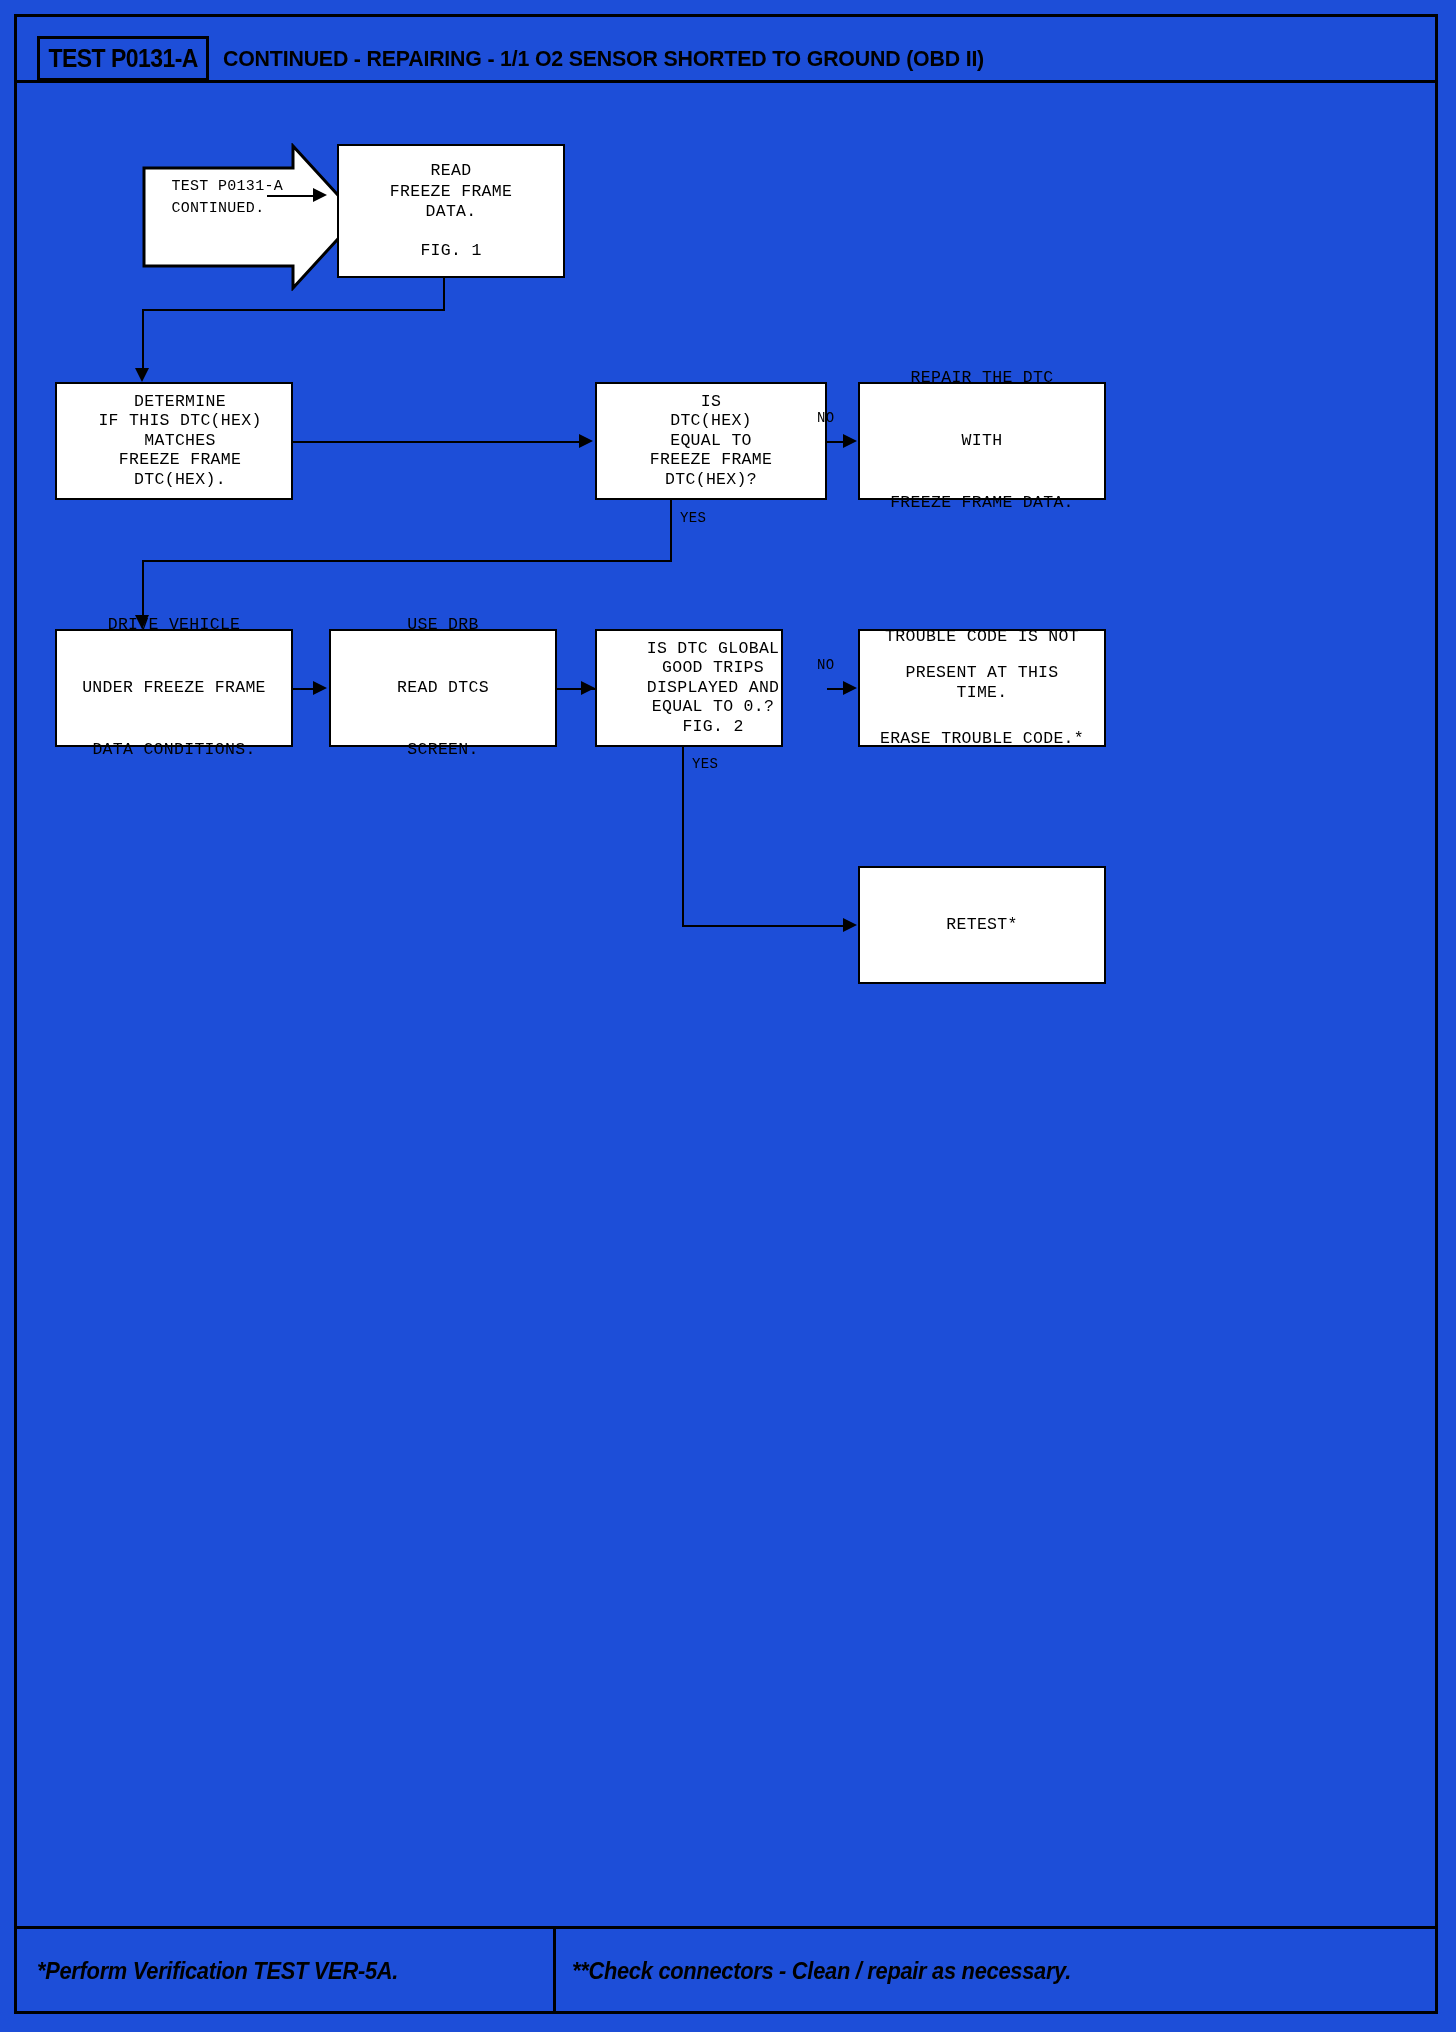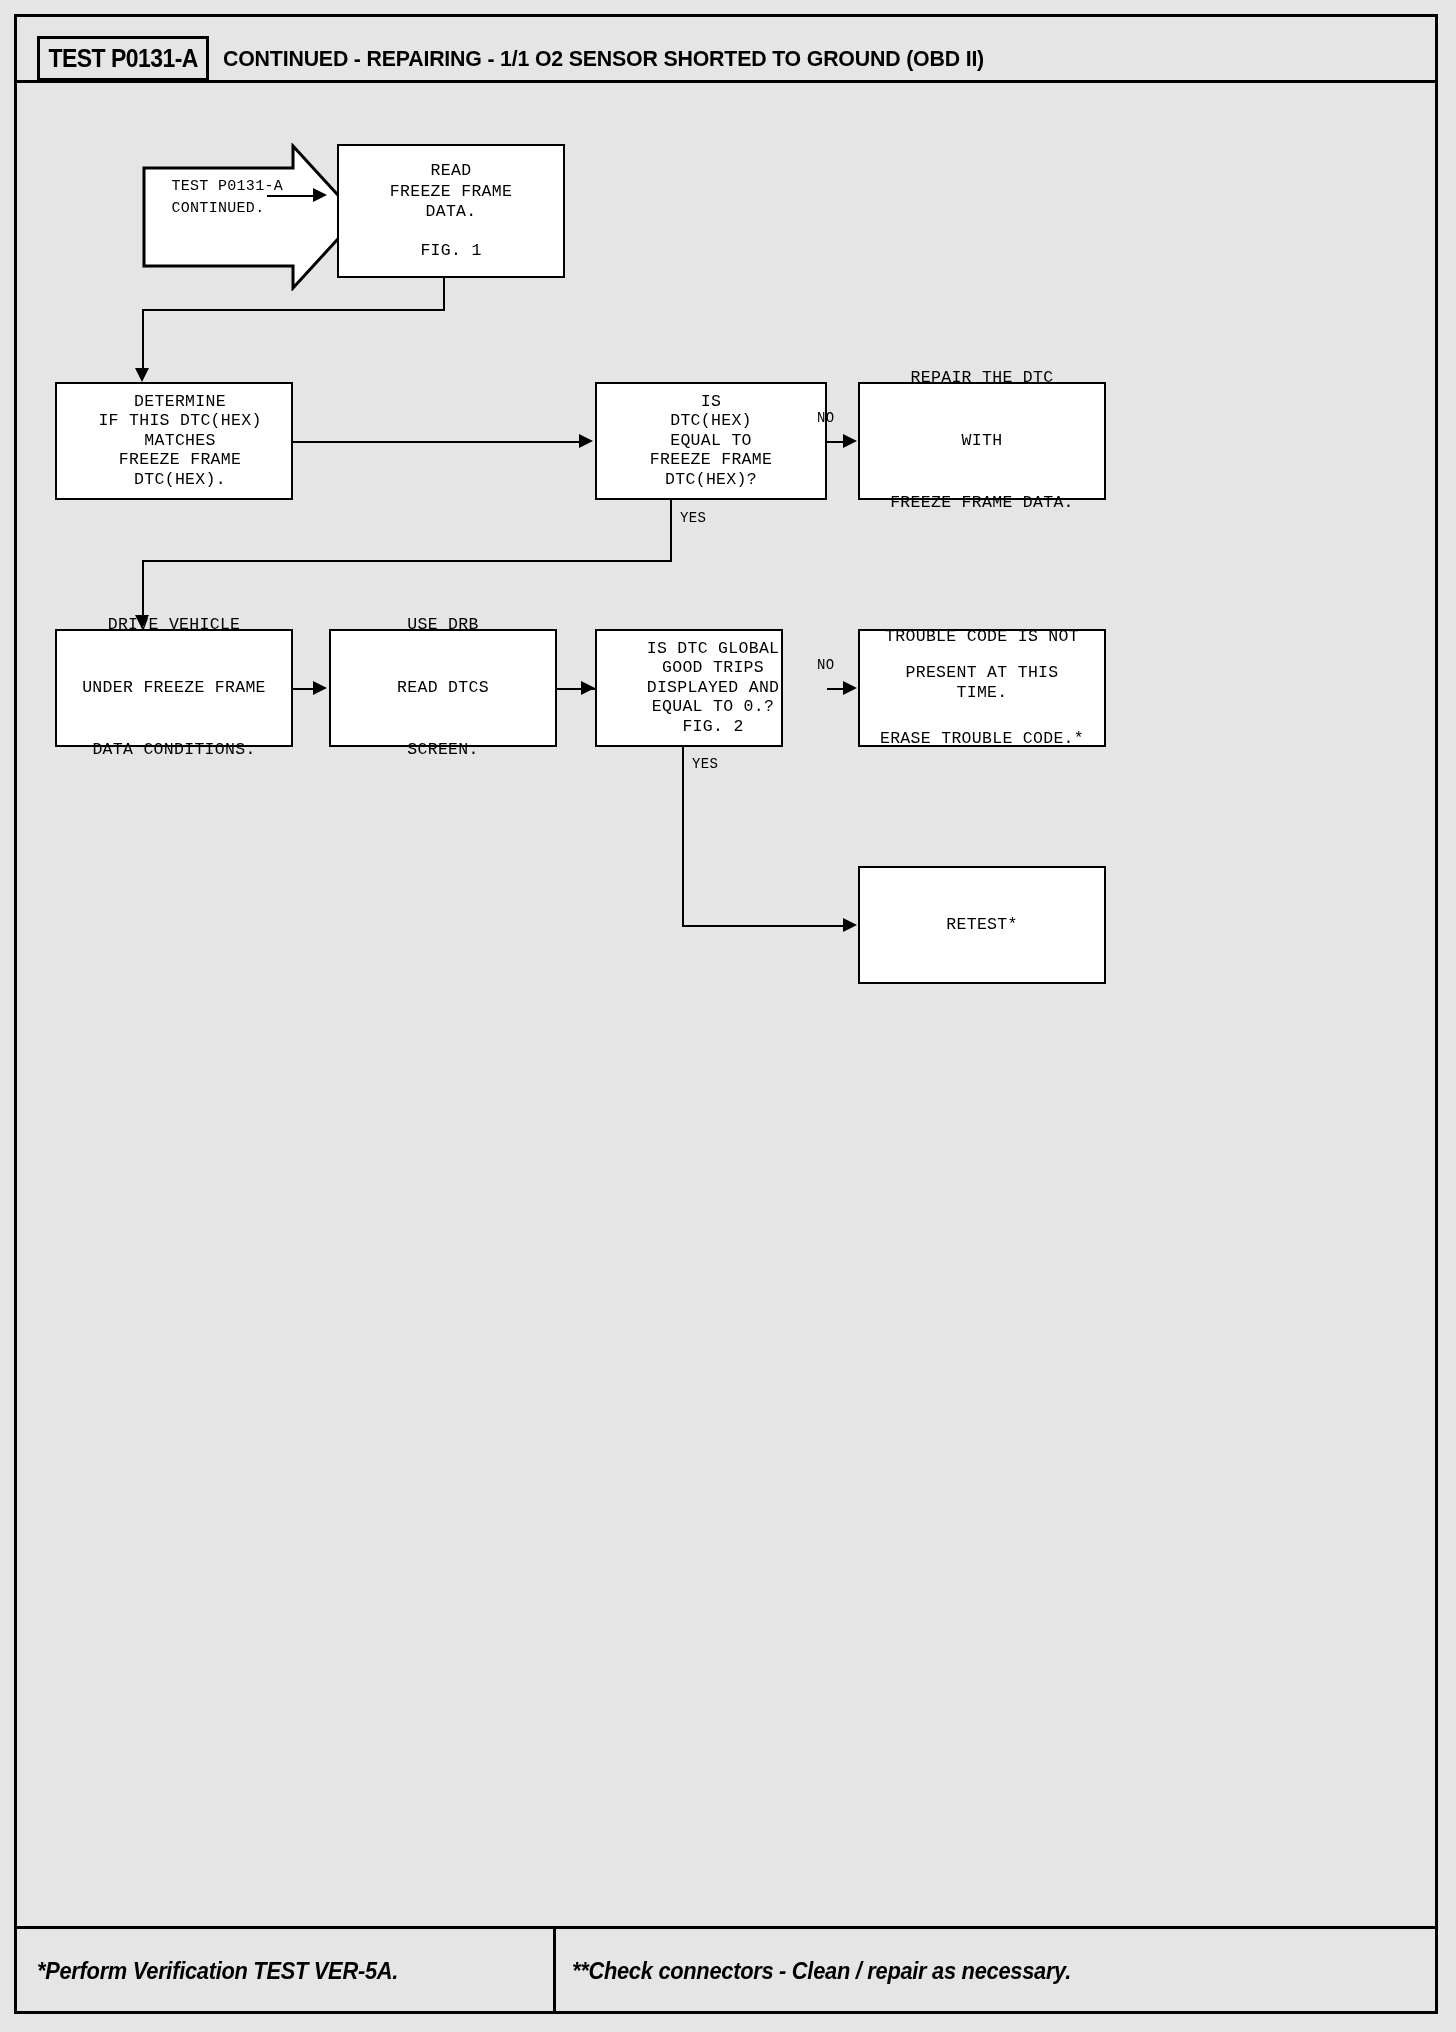--- a/index.html
+++ b/index.html
@@ -7,21 +7,21 @@
     padding: 0;
     background: #ffffff;
   }
   body {
     font-family: "Liberation Sans", sans-serif;
   }
   #page {
     position: relative;
     width: 1456px;
     height: 2032px;
-    background: #e5e5e5;
+    background: #1d4ed8;
     overflow: hidden;
   }
 
   
   .page-frame {
     position: absolute;
     left: 14px;
     top: 14px;
     width: 1424px;
     height: 2000px;

